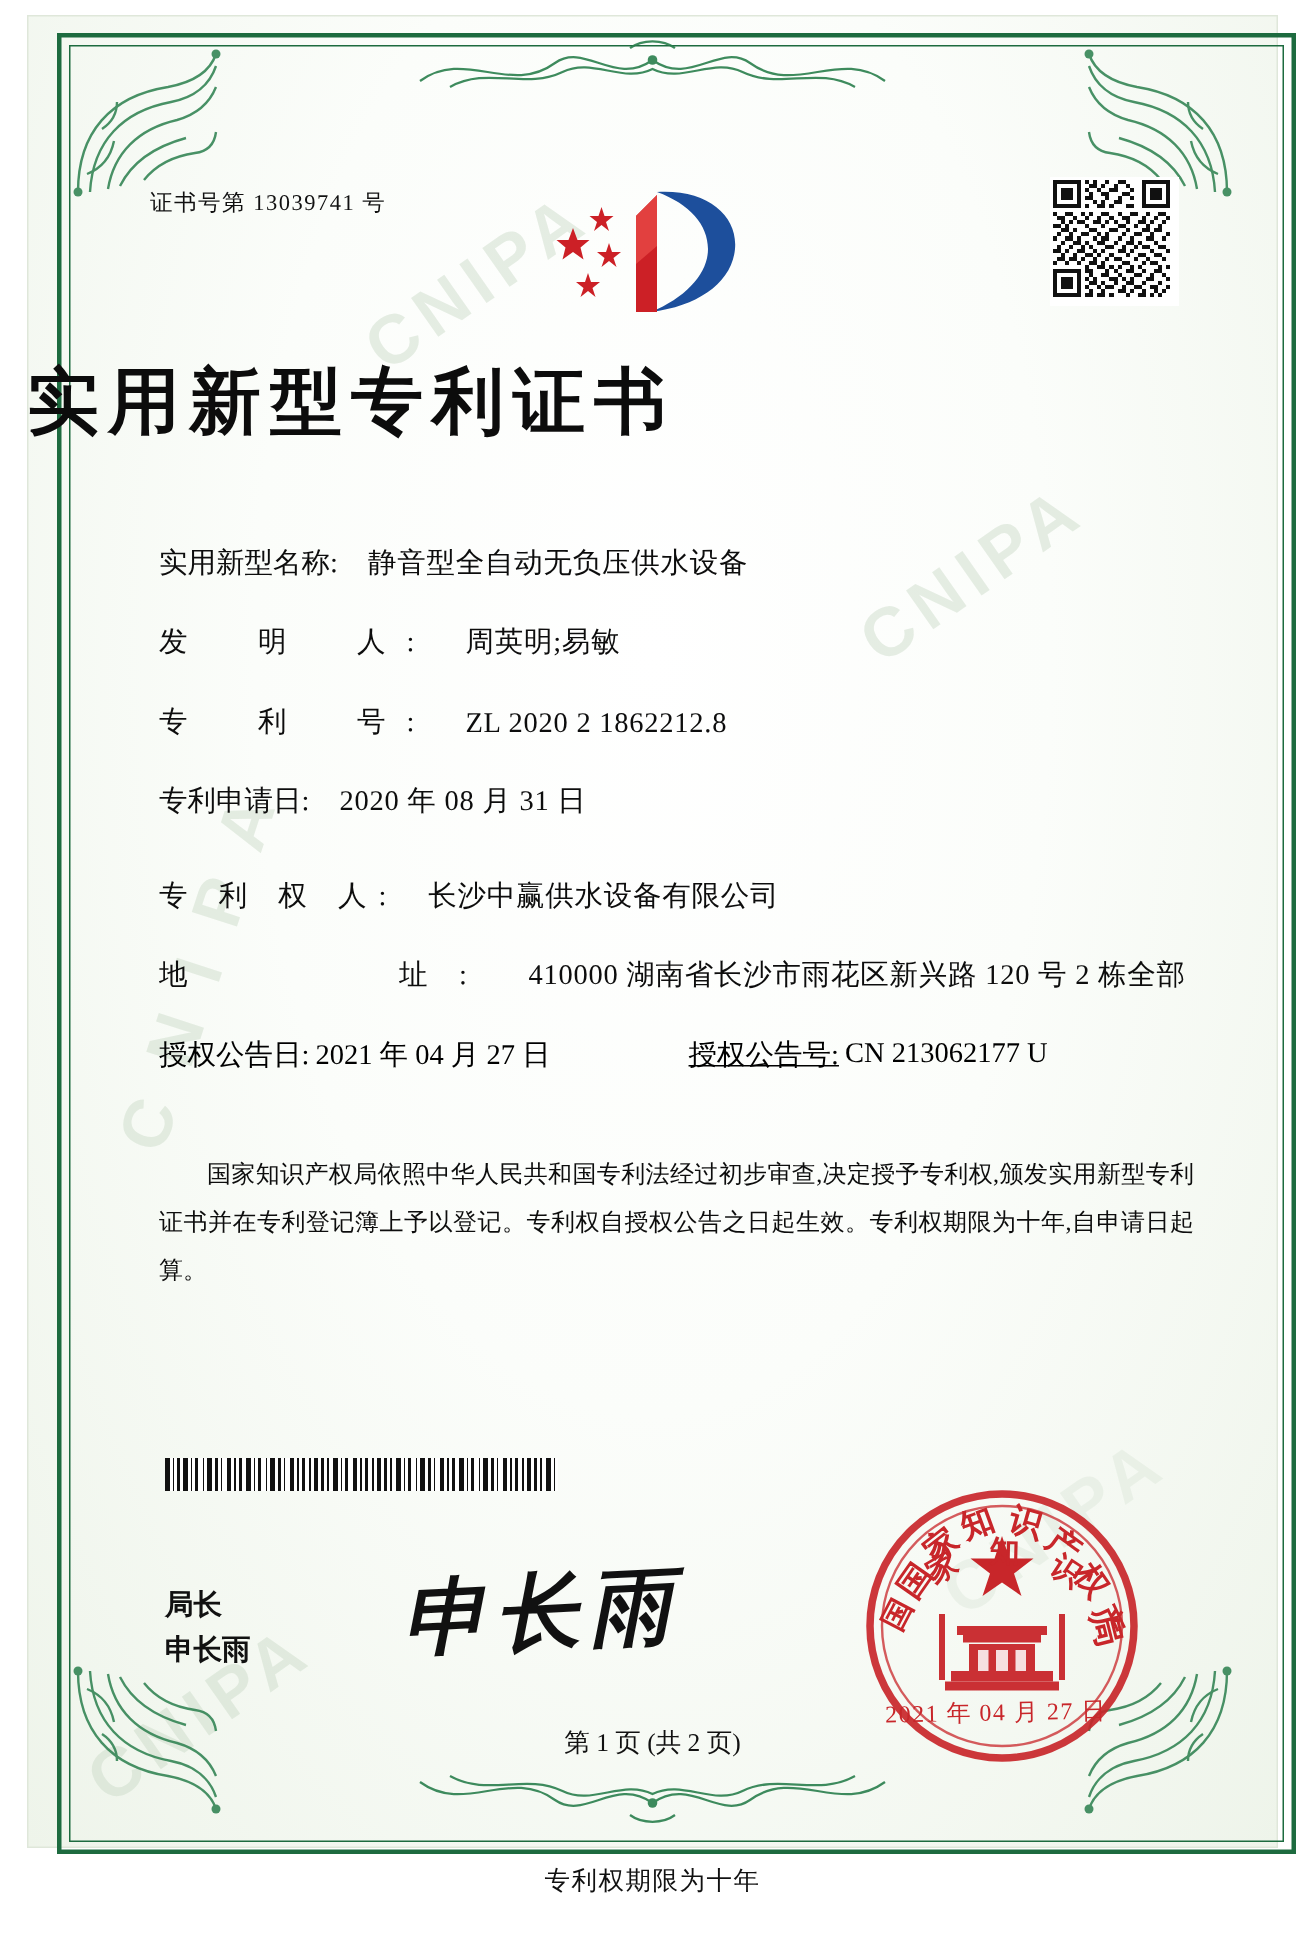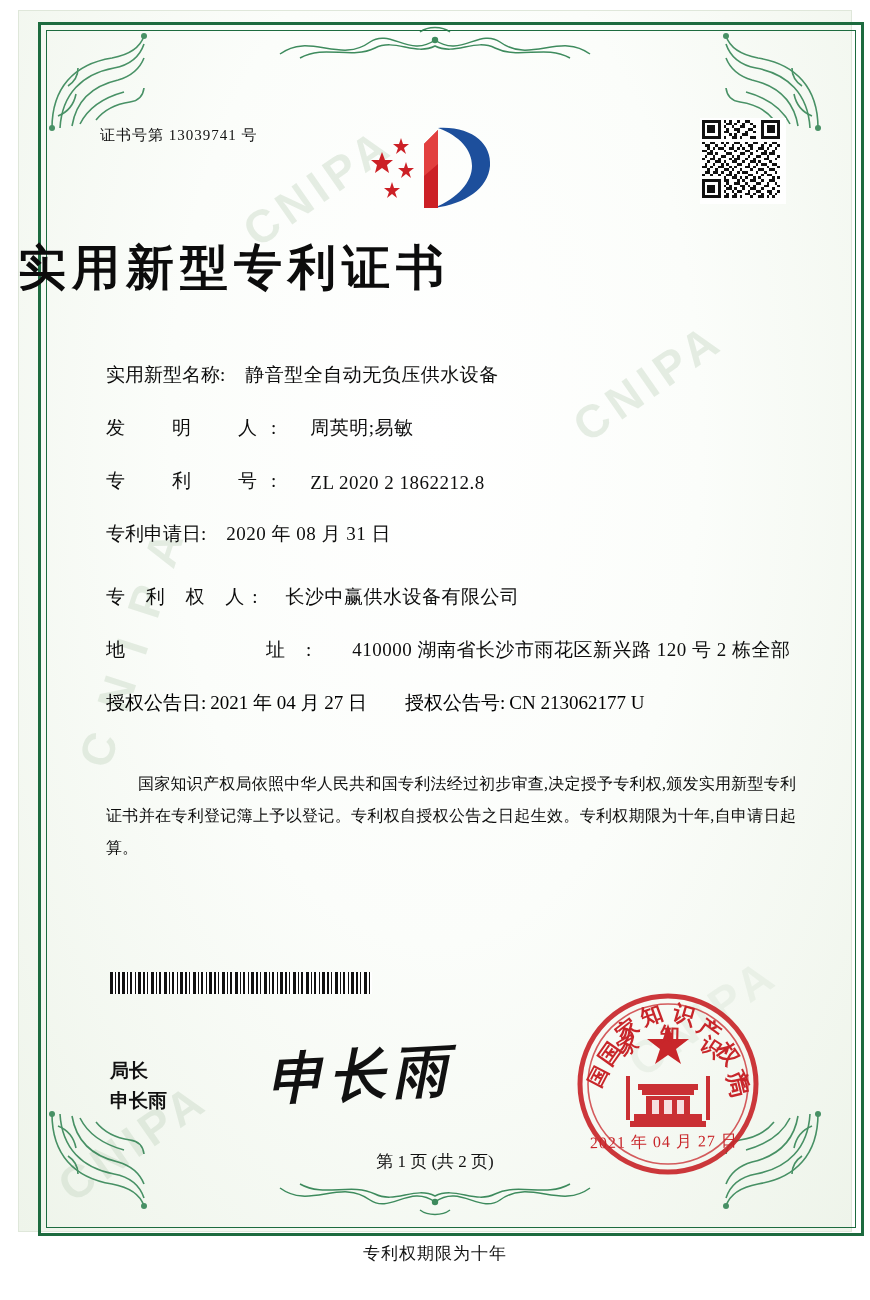--- a/index.html
+++ b/index.html
@@ -172,21 +172,22 @@
   .lbl.sp3 { letter-spacing: 14px; }
   .lbl.sp4 { letter-spacing: 21px; }
 
   .row-two {
     display: flex;
     align-items: center;
     font-size: 19px;
     margin-bottom: 20px;
   }
   .row-two .second {
-    margin-left: 38px;
+    margin-left: 92px;
+    text-decoration: underline;
   }
 
   
   .paras {
     position: absolute;
     left: 88px;
     top: 758px;
     width: 690px;
     font-size: 16px;
     line-height: 32px;

